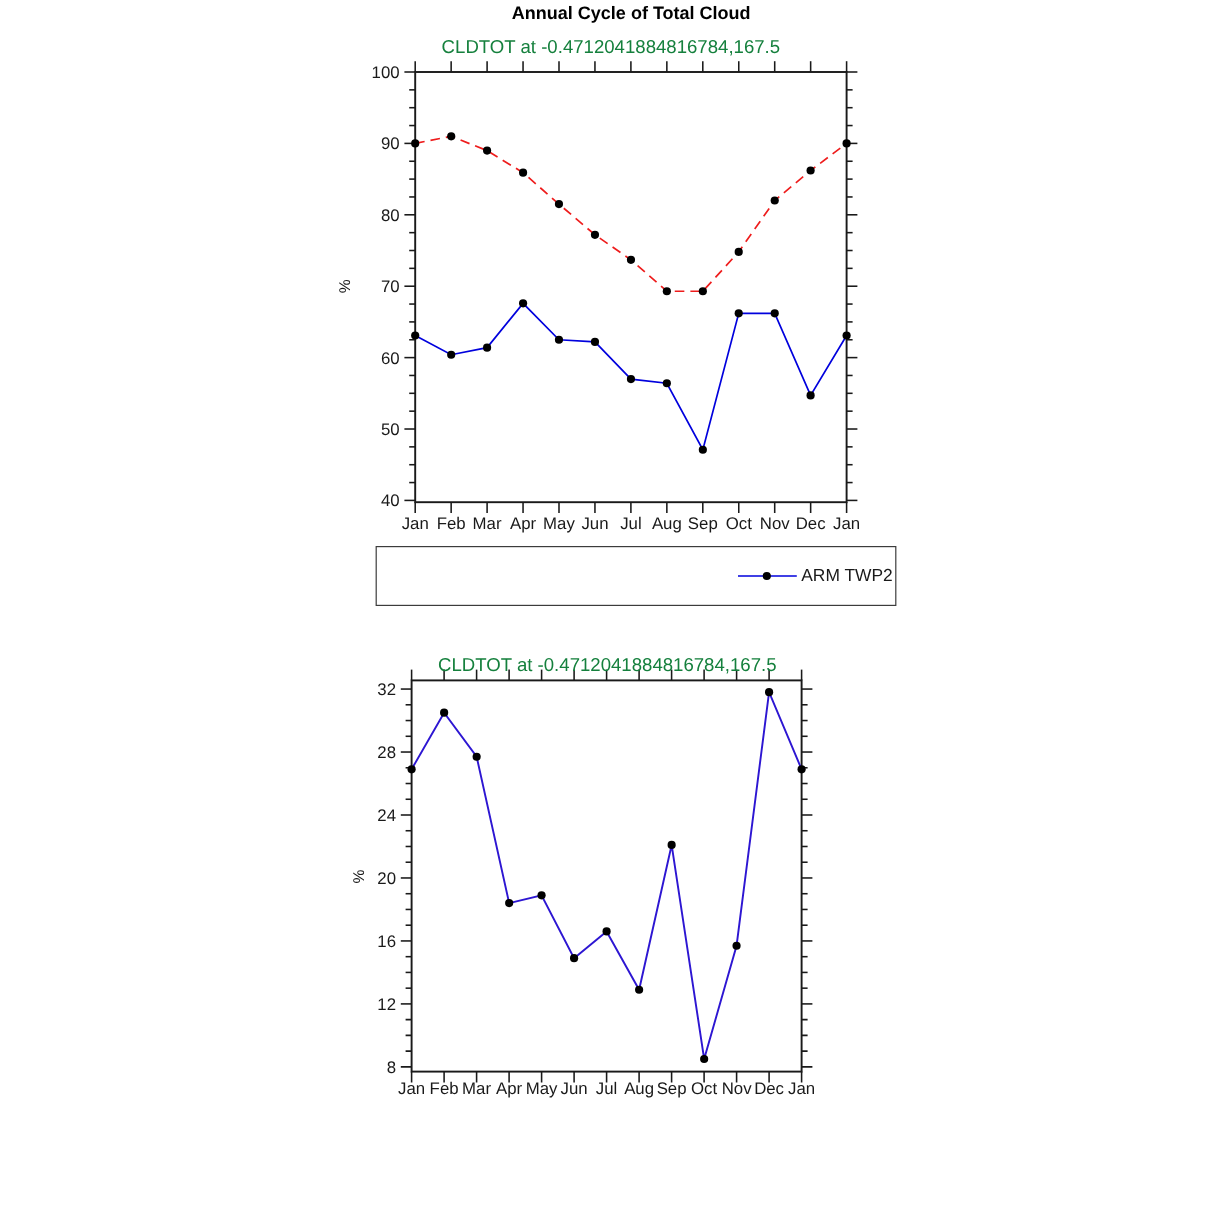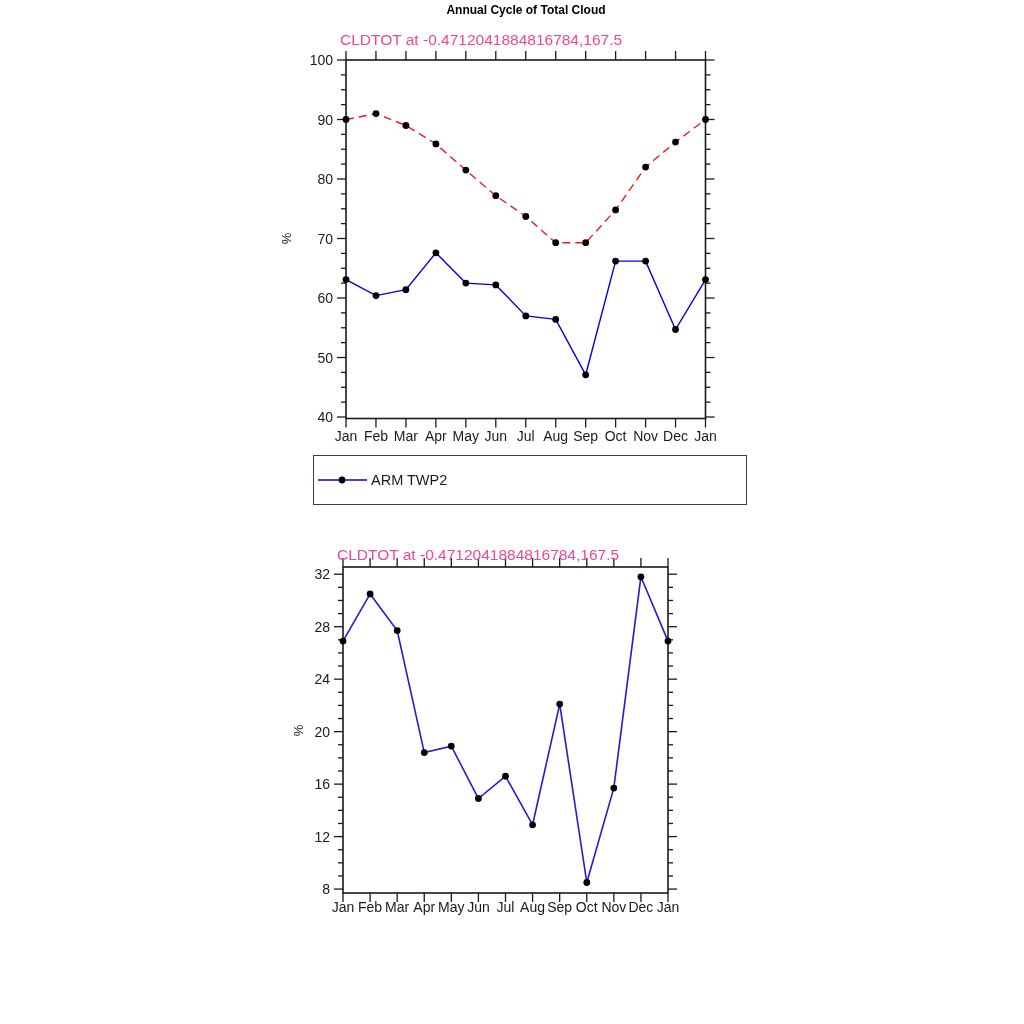--- a/index.html
+++ b/index.html
@@ -1,31 +1,31 @@
 <!DOCTYPE html>
 <html><head>
 <meta charset="utf-8">
 <style>
   html,body{margin:0;padding:0;background:#ffffff;}
   body{width:1024px;height:1024px;font-family:"Liberation Sans",sans-serif;color:#1a1a1a;}
   .canvas{position:relative;width:1024px;height:1024px;background:#ffffff;overflow:hidden;}
   .chart-title{position:absolute;font-weight:bold;text-align:center;white-space:nowrap;color:#000;}
-  #title1{left:246px;top:3px;width:560px;font-size:12px;}
+  #title1{left:246px;top:3px;width:560px;font-size:15px;}
   #title2{left:253px;top:521px;width:505px;font-size:15px;}
-  .chart-subtitle{position:absolute;font-weight:normal;white-space:nowrap;font-size:15.5px;color:#ec4899;}
+  .chart-subtitle{position:absolute;font-weight:normal;white-space:nowrap;font-size:15.5px;color:#15803d;margin-left:28px;}
   #subtitle1{left:340px;top:31px;}
   #subtitle2{left:337px;top:546px;}
   .y-axis-label{position:absolute;font-size:13px;color:#1a1a1a;transform:rotate(-90deg);transform-origin:center;}
   #ylabel1{left:281px;top:231px;}
   #ylabel2{left:293px;top:723px;}
   #plots{position:absolute;left:0;top:0;}
   svg text{font-family:"Liberation Sans",sans-serif;fill:#1a1a1a;}
   .legend-box{position:absolute;left:313px;top:455px;width:428px;height:46px;border:1px solid #3c3c3c;
               background:#ffffff;display:flex;flex-direction:column;justify-content:space-evenly;padding:1px 2px;}
-  .legend-row{display:flex;align-items:center;height:22px;}
+  .legend-row{display:flex;align-items:center;height:22px;justify-content:flex-end;}
   .legend-row svg{flex:0 0 auto;}
   .legend-label{font-size:14.5px;white-space:nowrap;margin-left:2px;}
 </style>
 </head>
 <body>
 
 <div class="canvas">
 
   <div class="chart-title" id="title1">Annual Cycle of Total Cloud</div>
   <div class="chart-subtitle" id="subtitle1">CLDTOT at -0.4712041884816784,167.5</div>

